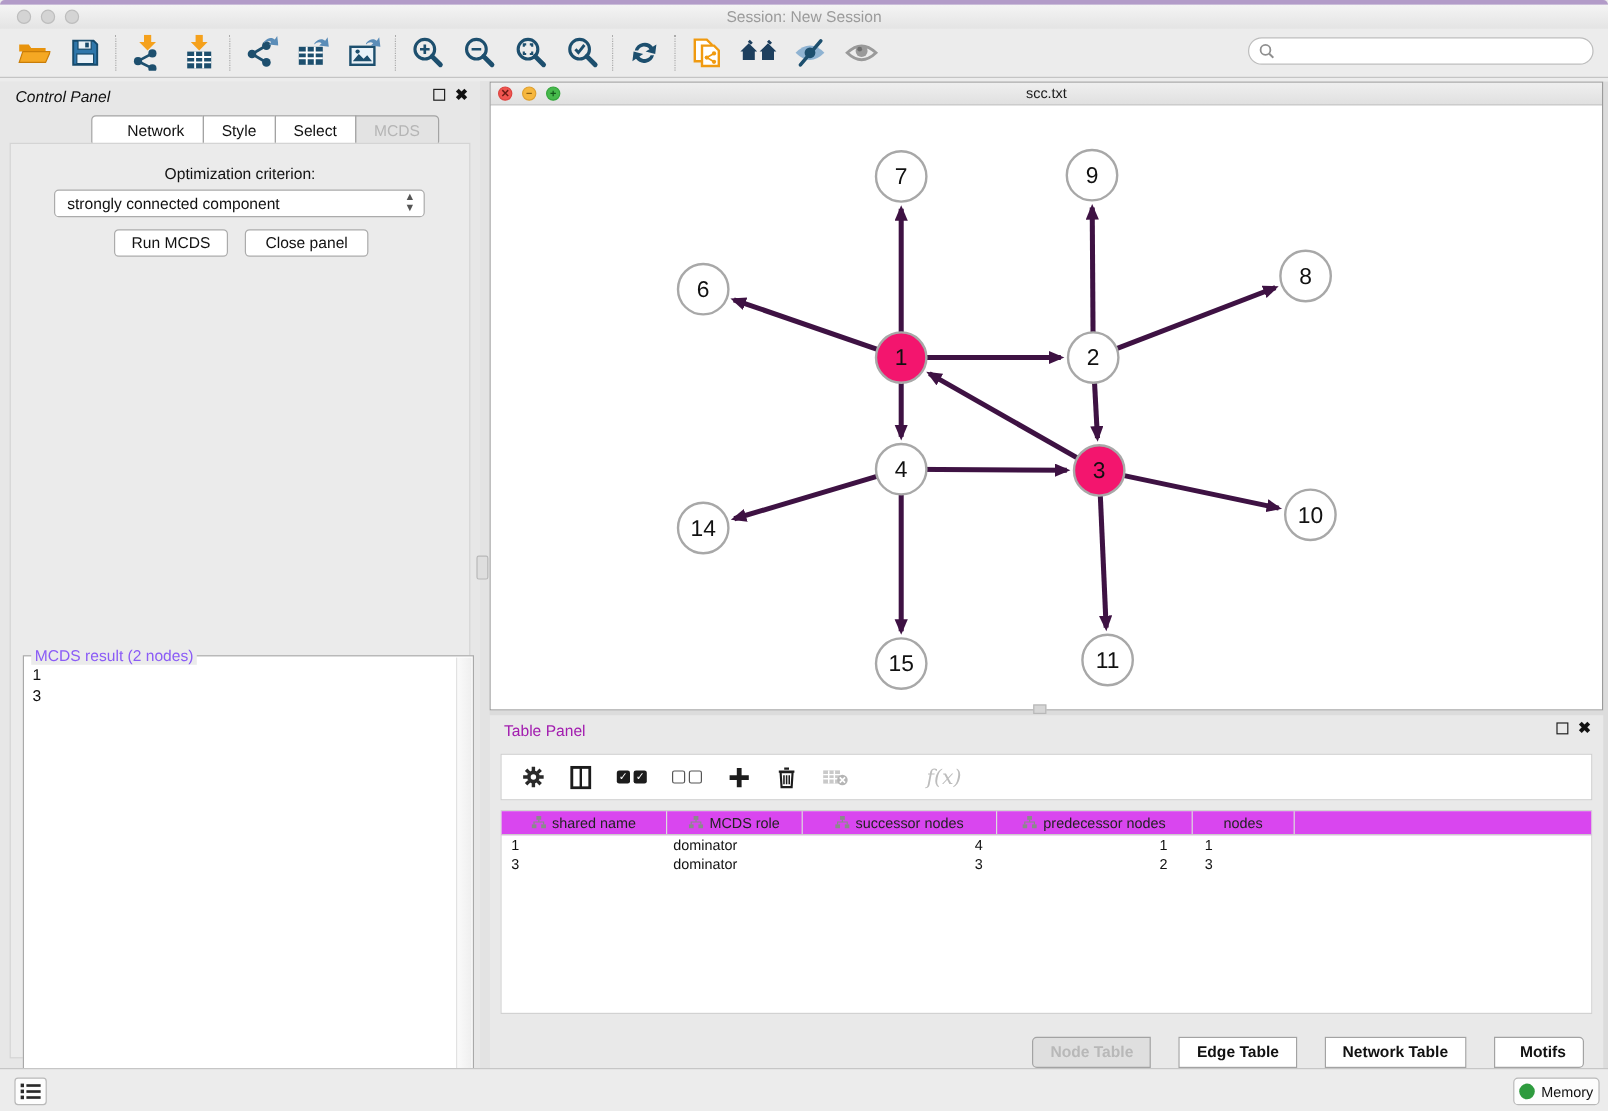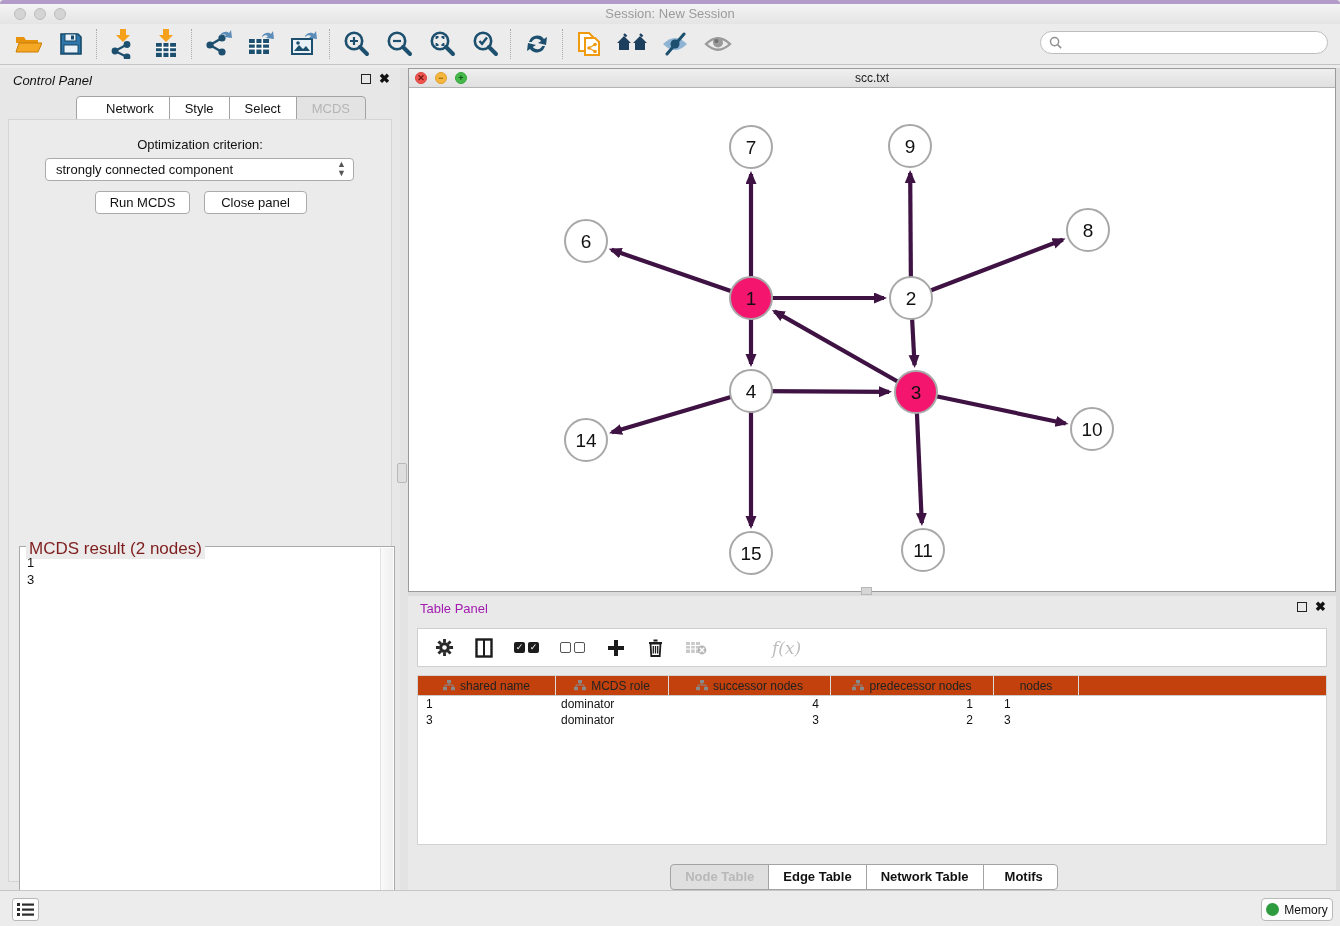--- a/index.html
+++ b/index.html
@@ -48,21 +48,21 @@
   .opt-label { position:absolute; left:0; right:0; top:17px; text-align:center; font-size:13px; color:#111; }
   .dropdown { position:absolute; left:36px; top:38px; width:309px; height:23px; background:#fff; border:1px solid #ababab;
     border-radius:4px; font-size:13px; color:#111; display:flex; align-items:center; padding-left:10px; }
   .dd-arrows { position:absolute; right:7px; top:1px; display:flex; flex-direction:column; line-height:9px; font-size:9px; color:#555; }
   .btn { position:absolute; height:23px; background:#fff; border:1px solid #ababab; border-radius:4px; font-size:13px; color:#111;
     display:flex; align-items:center; justify-content:center; }
   #run-btn { left:86px; top:71px; width:95px; }
   #closep-btn { left:195px; top:71px; width:103px; }
 
   .result-fs { position:absolute; left:10px; top:426px; width:376px; height:382px; border:1px solid #a9a9a9; background:#fff; }
-  .result-legend { position:absolute; left:6px; top:-8px; background:#ebebeb; padding:0 3px; font-size:17px; color:#7f1d1d; }
+  .result-legend { position:absolute; left:6px; top:-8px; background:#ebebeb; padding:0 3px; font-size:13px; color:#8b5cf6; }
   .result-list { position:absolute; left:1px; top:3px; right:15px; bottom:1px; font-size:13px; color:#111; padding:4px 6px; line-height:17px; }
   .result-scroll { position:absolute; right:1px; top:1px; width:13px; bottom:1px; background:linear-gradient(to right,#fafafa,#efefef); border-left:1px solid #e2e2e2; }
 
   
   .desktop { position:absolute; left:400px; top:68px; width:940px; height:822px; background:#dcdcdc; }
   .v-divider { position:absolute; left:400px; top:68px; width:8px; height:822px; background:#e3e3e3; }
   .v-grip { position:absolute; left:397px; top:463px; width:10px; height:20px; background:#dedede; border:1px solid #b8b8b8; border-radius:2px; }
   .h-grip { position:absolute; left:861px; top:587px; width:11px; height:8px; background:#d6d6d6; border:1px solid #b8b8b8; }
 
   #network-window { position:absolute; left:408px; top:68px; width:928px; height:524px; background:#fff; border:1px solid #9b9b9b; }
@@ -77,33 +77,33 @@
   .tp-head .pt { position:absolute; left:12px; top:5px; font-size:13px; color:#a21caf; }
   .tp-toolbar { position:absolute; left:9px; top:32px; width:910px; height:39px; background:#fff; border:1px solid #cfcfcf;
     display:flex; align-items:center; padding-left:17px; gap:21px; }
   .tpi { display:flex; align-items:center; justify-content:center; height:24px; }
   .chk-pair { display:flex; gap:3px; }
   .chk { width:11px; height:11px; border-radius:2px; background:#1c1c1c; color:#fff; font-size:9px; line-height:11px; text-align:center; }
   .unchk { width:11px; height:11px; border-radius:2px; border:1.5px solid #555; background:#fff; }
   .fx { font-family:"DejaVu Serif", serif; font-style:italic; font-size:17px; color:#bdbdbd;margin-left:44px; }
 
   .tp-table { position:absolute; left:9px; top:79px; width:910px; height:170px; background:#fff; border:1px solid #d2d2d2; }
-  .th-row { display:flex; height:20px; border-bottom:1px solid #cbcbcb; background:#c2410c; }
+  .th-row { display:flex; height:20px; border-bottom:1px solid #cbcbcb; background:#d946ef; }
   .th { display:flex; align-items:center; justify-content:center; gap:5px; font-size:12px; color:#222; border-right:1px solid #dcdcdc; }
   .th:nth-child(1){ width:138px; } .th:nth-child(2){ width:113px; } .th:nth-child(3){ width:162px; }
   .th:nth-child(4){ width:163px; } .th:nth-child(5){ width:85px; }
   .tr { display:flex; height:16px; font-size:12px; color:#111; }
   .td { padding:1px 0; }
   .tr .td:nth-child(1){ width:138px; padding-left:8px; }
   .tr .td:nth-child(2){ width:113px; padding-left:5px; }
   .tr .td:nth-child(3){ width:162px; text-align:right; padding-right:12px; }
   .tr .td:nth-child(4){ width:163px; text-align:right; padding-right:21px; }
   .tr .td:nth-child(5){ width:85px;  padding-left:10px; }
 
-  .tp-tabs { position:absolute; left:0; right:16px; top:268px; display:flex; justify-content:center; }
+  .tp-tabs { position:absolute; left:0; right:16px; top:268px; display:flex; justify-content:flex-end;gap:24px; }
   .tp-seg { padding:4px 14px 5px 14px; font-size:13px; font-weight:bold; color:#111; background:#fff; border:1px solid #a3a3a3; margin-left:-1px; }
   .tp-seg:first-child { border-radius:4px 0 0 4px; margin-left:0; }
   .tp-seg:last-child { border-radius:0 4px 4px 0;padding-left:21px; }
   .tp-seg.sel { background:#dfdfdf; color:#b8b8b8; }
 
   
   #status-bar { position:absolute; left:0; top:890px; width:100%; height:36px; background:#ececec; border-top:1px solid #c6c6c6; }
   .list-btn { position:absolute; left:12px; top:7px; width:27px; height:23px; background:#fdfdfd; border:1px solid #b9b9b9; border-radius:3px;
     display:flex; align-items:center; justify-content:center; }
   .mem-btn { position:absolute; right:7px; top:7px; width:72px; height:23px; background:#fdfdfd; border:1px solid #b9b9b9; border-radius:4px;

